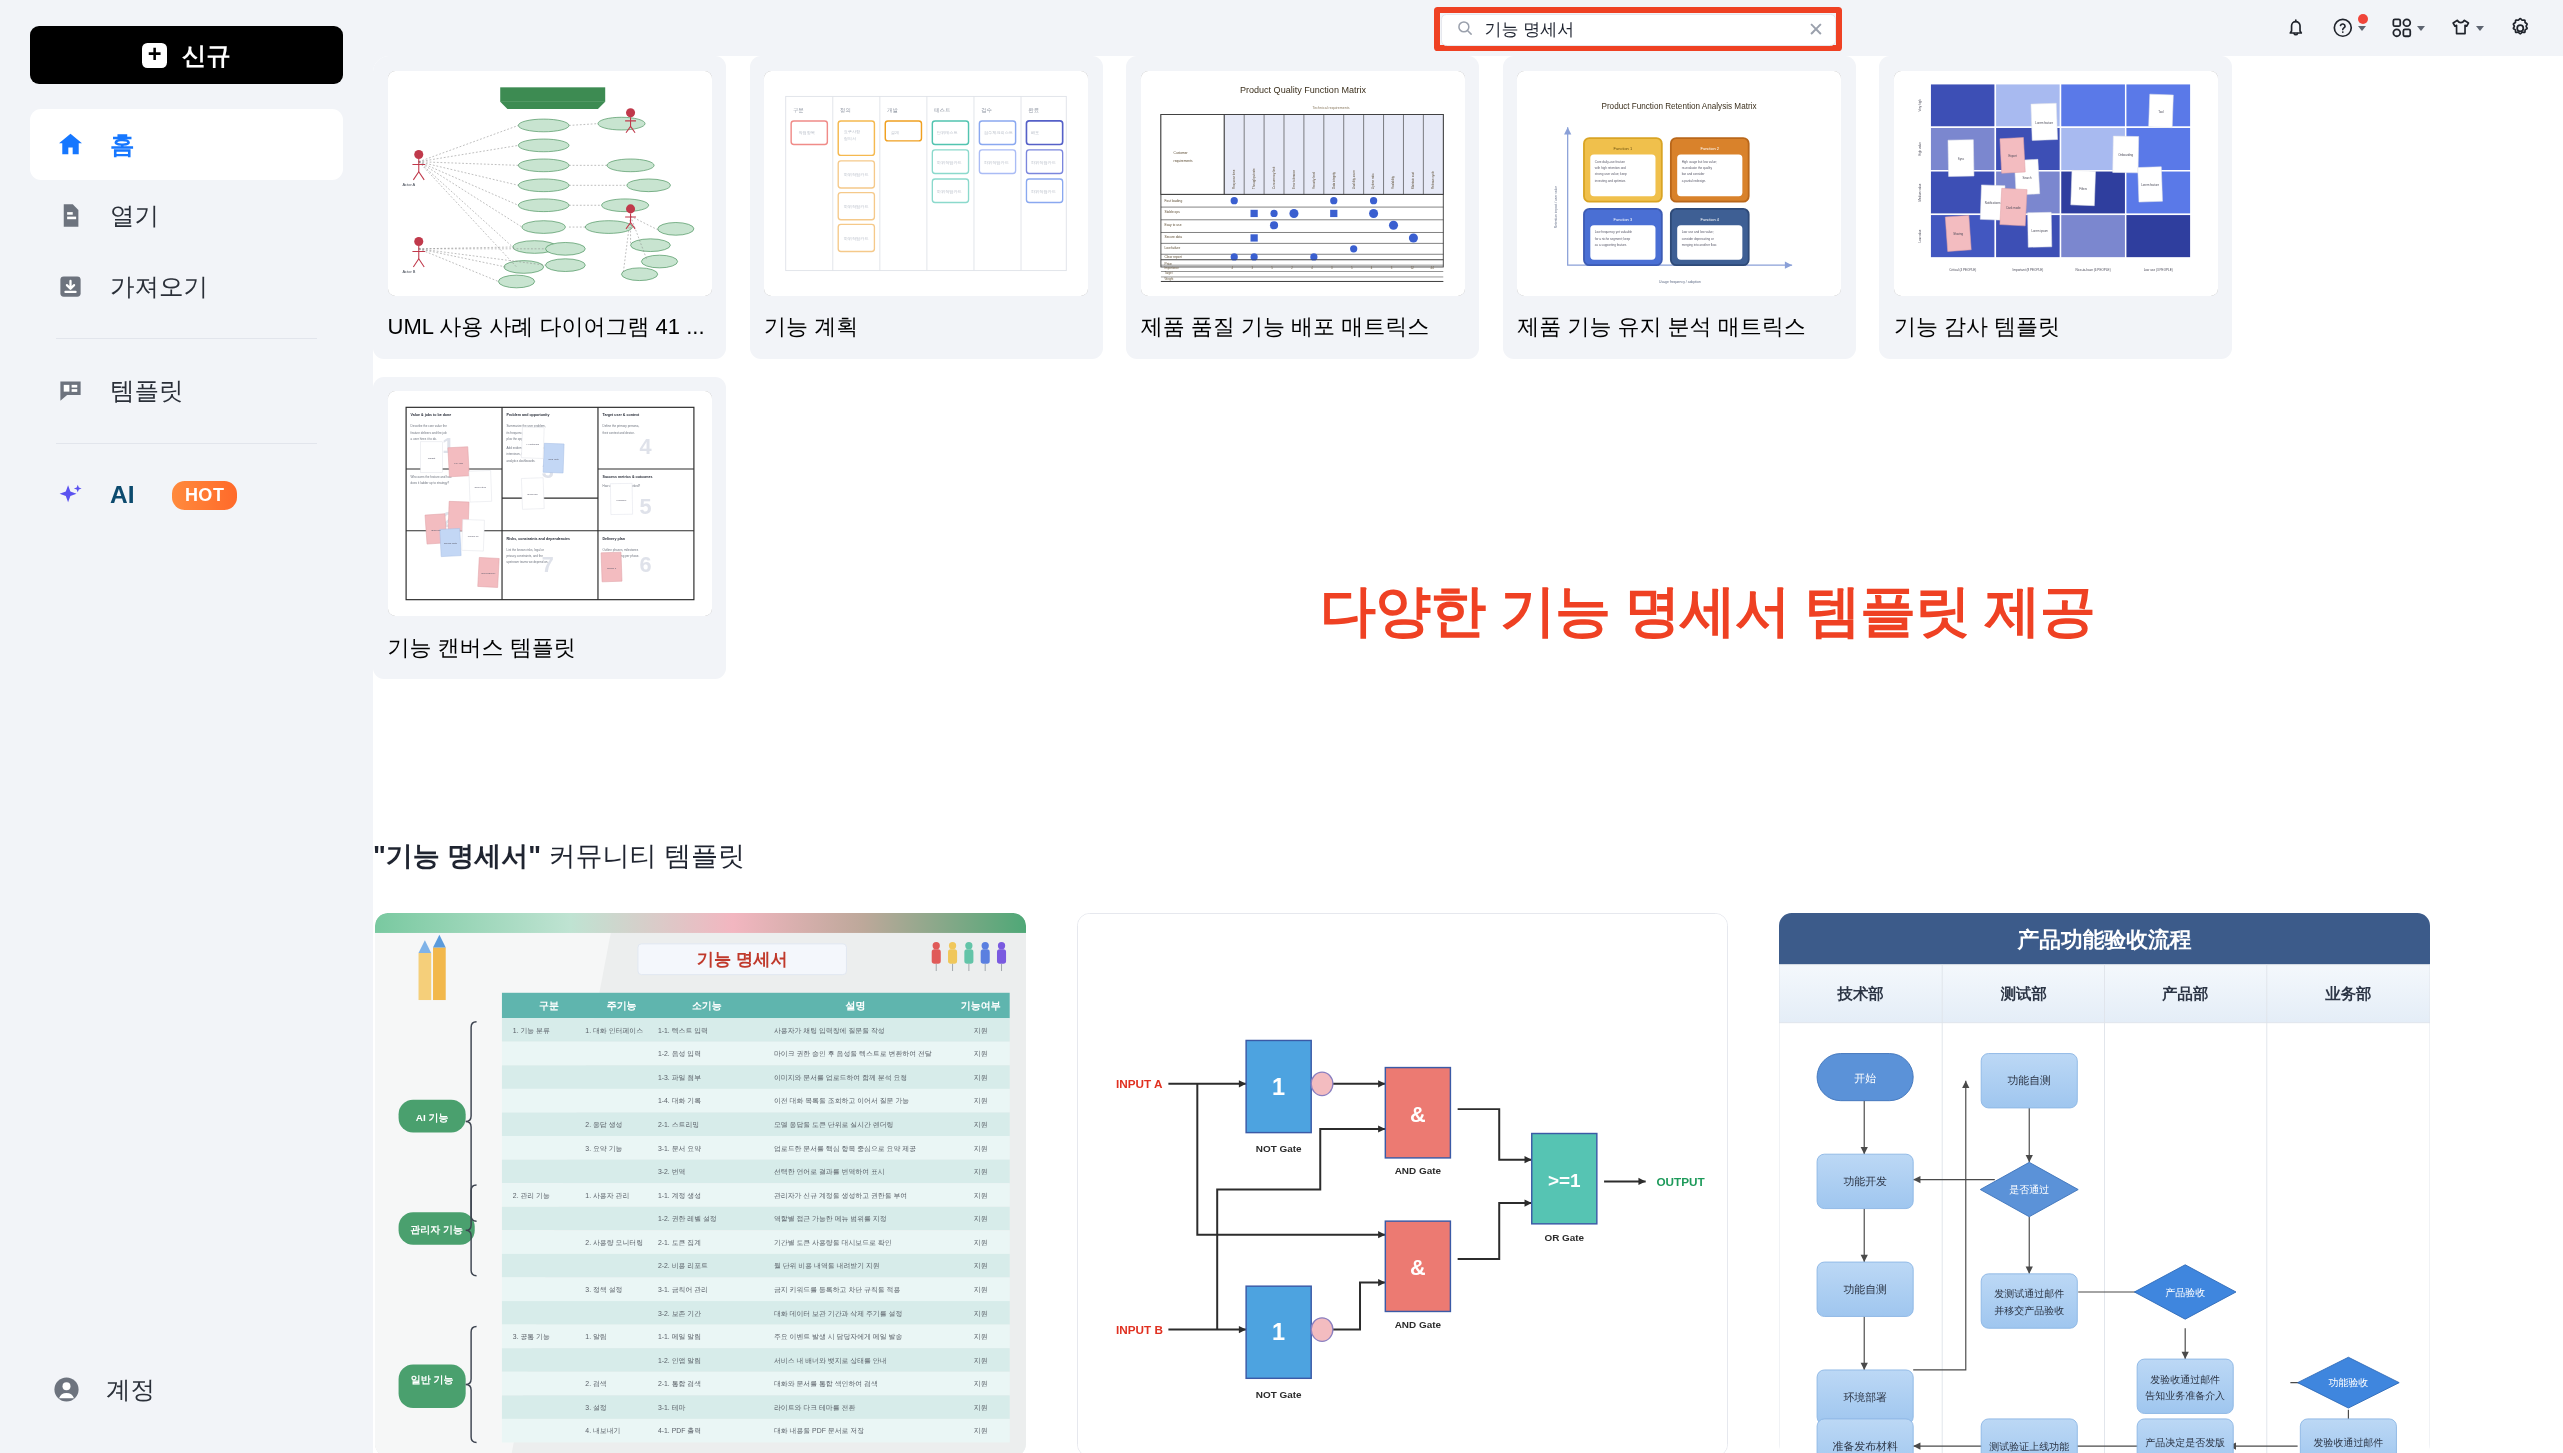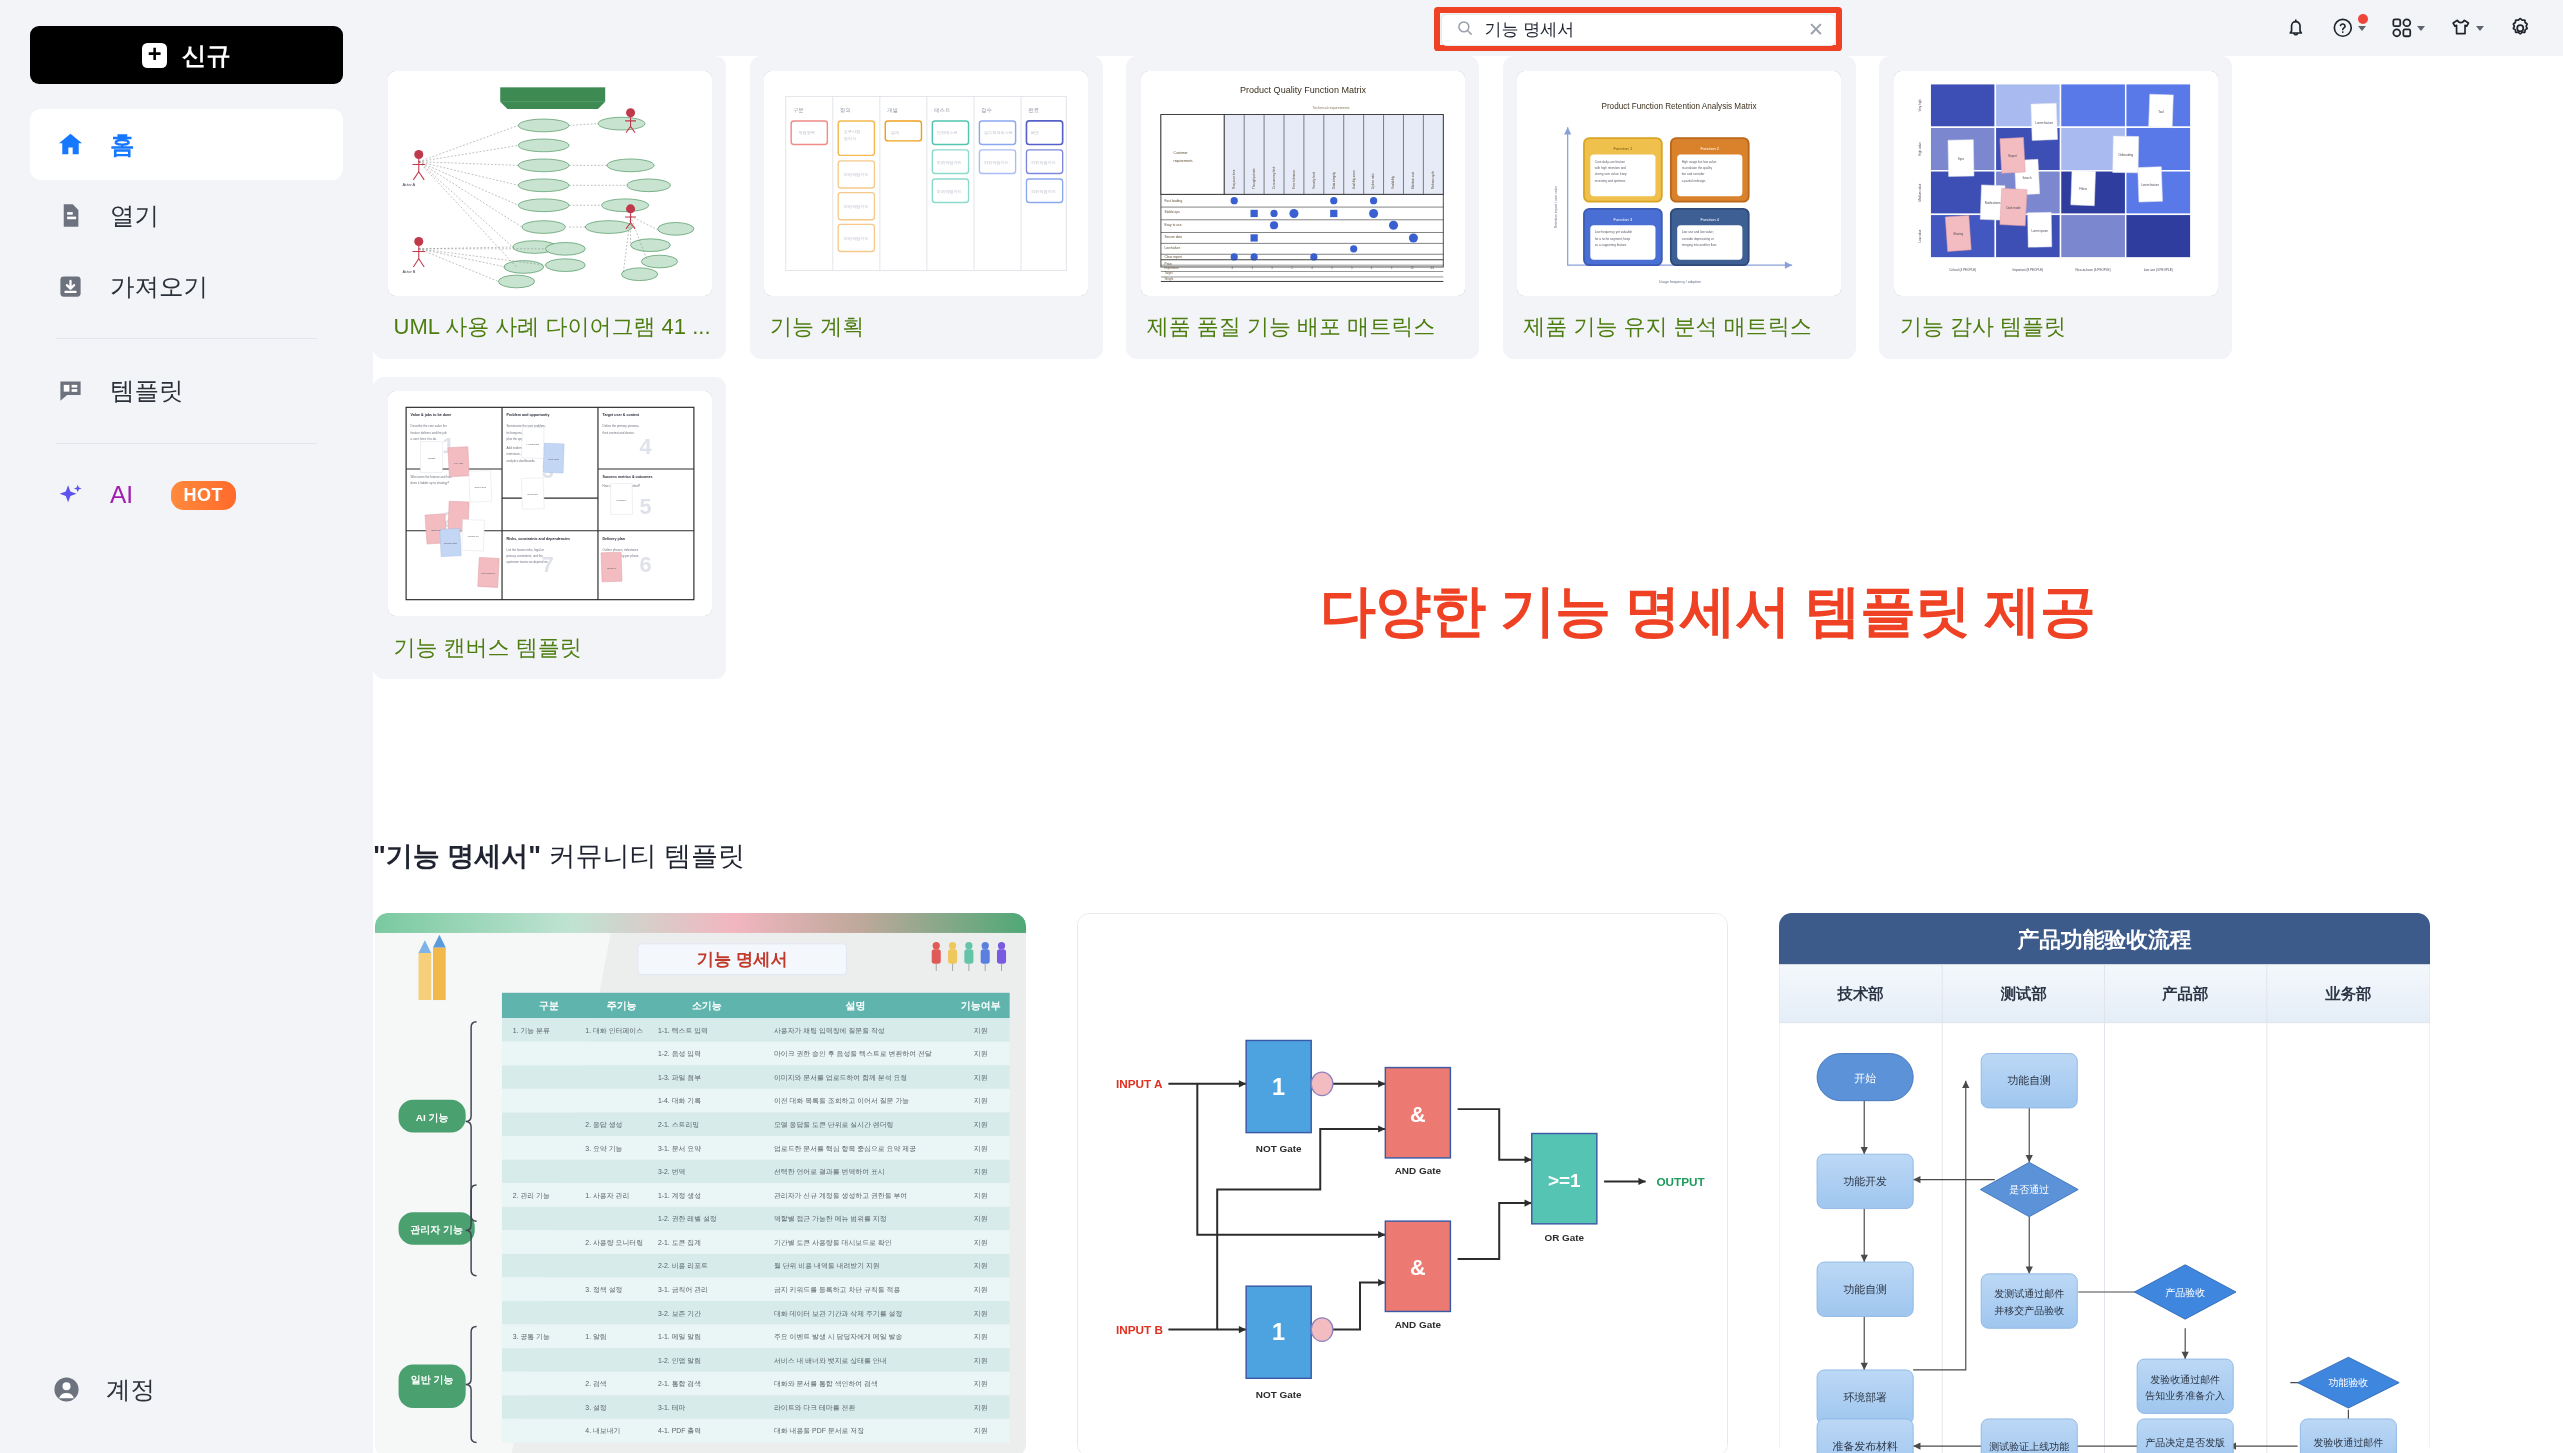--- a/index.html
+++ b/index.html
@@ -56,21 +56,21 @@
   .nav-divider { height: 0.9px; background: #e2e5ec; margin: 16.3px 26px; }
   .hot-badge {
     background: linear-gradient(90deg,#ff8a3d,#ff6a2a);
     color: #fff;
     font-size: 18px; font-weight: 700;
     border-radius: 12.7px;
     padding: 3.6px 12.7px;
     margin-left: 12.7px;
     letter-spacing: 0.5px;
   }
-  .ai-label { font-size: 24.5px; color: #a21caf; }
+  .ai-label { font-size: 24.5px; color: #0c4a6e; font-weight: bold; }
   .sidebar-bottom { position: absolute; left: 26px; right: 30px; bottom: 29px; }
 
   
   .main { position: relative; flex: 1; height: 1428px; background: #f2f4f8; }
 
   .topbar {
     height: 56px;
     position: relative;
     display: flex; align-items: center; justify-content: flex-end;
     padding-right: 31px;
@@ -149,26 +149,25 @@
     background: #a3a3a3;
     border-radius: 7.3px;
     overflow: hidden;
     position: relative;
   }
   .tpl-thumb svg { display: block; width: 100%; height: 100%; }
   .tpl-title {
     height: 63px;
     display: flex; align-items: center;
     font-size: 22px;
-    color: #4d7c0f;
+    color: #000000;
     white-space: nowrap;
     overflow: hidden;
     text-overflow: ellipsis;
     padding-right: 5.4px;
-    margin-left: 6px;
   }
 
   
   .promo {
     position: absolute;
     left: 1360px; top: 576px;
     width: 943px;
     font-size: 56px;
     font-weight: 800;
     color: #ef4123;

